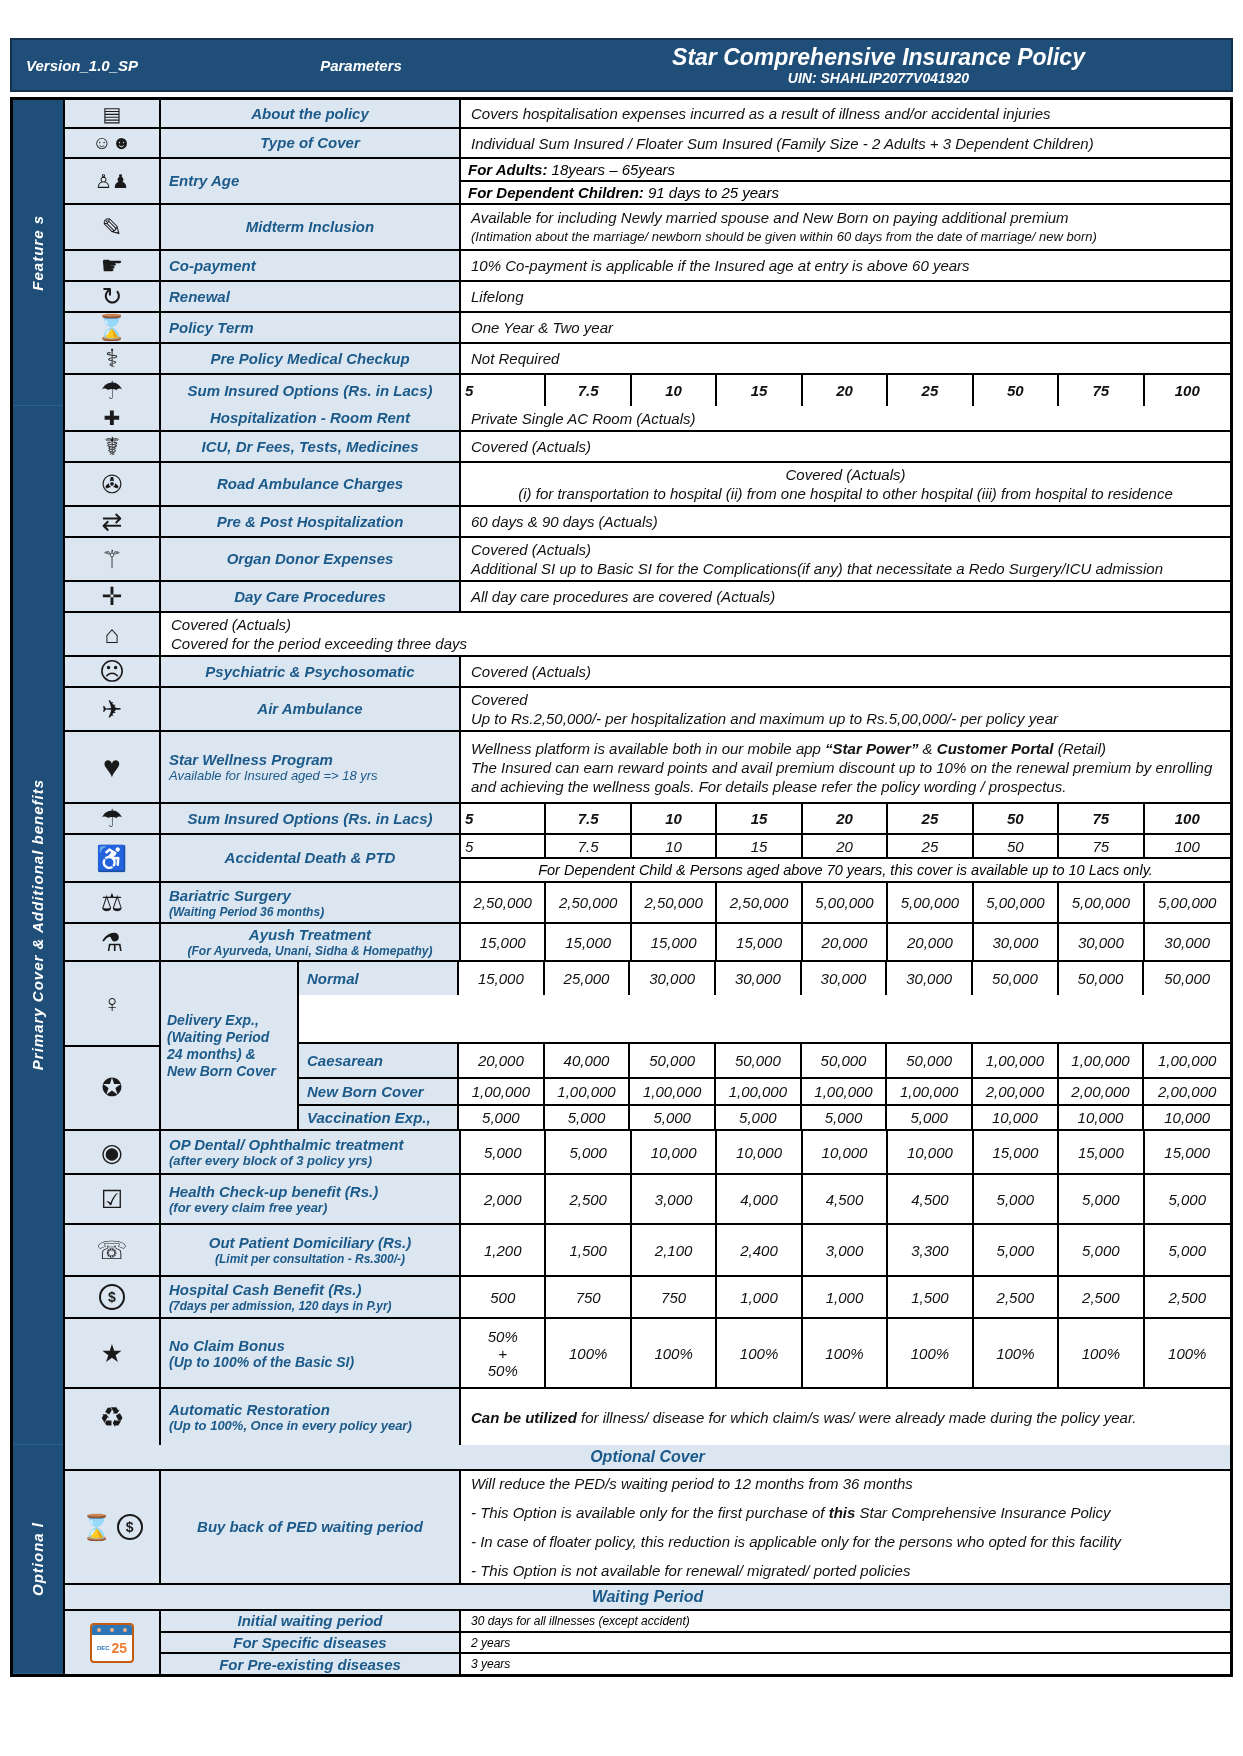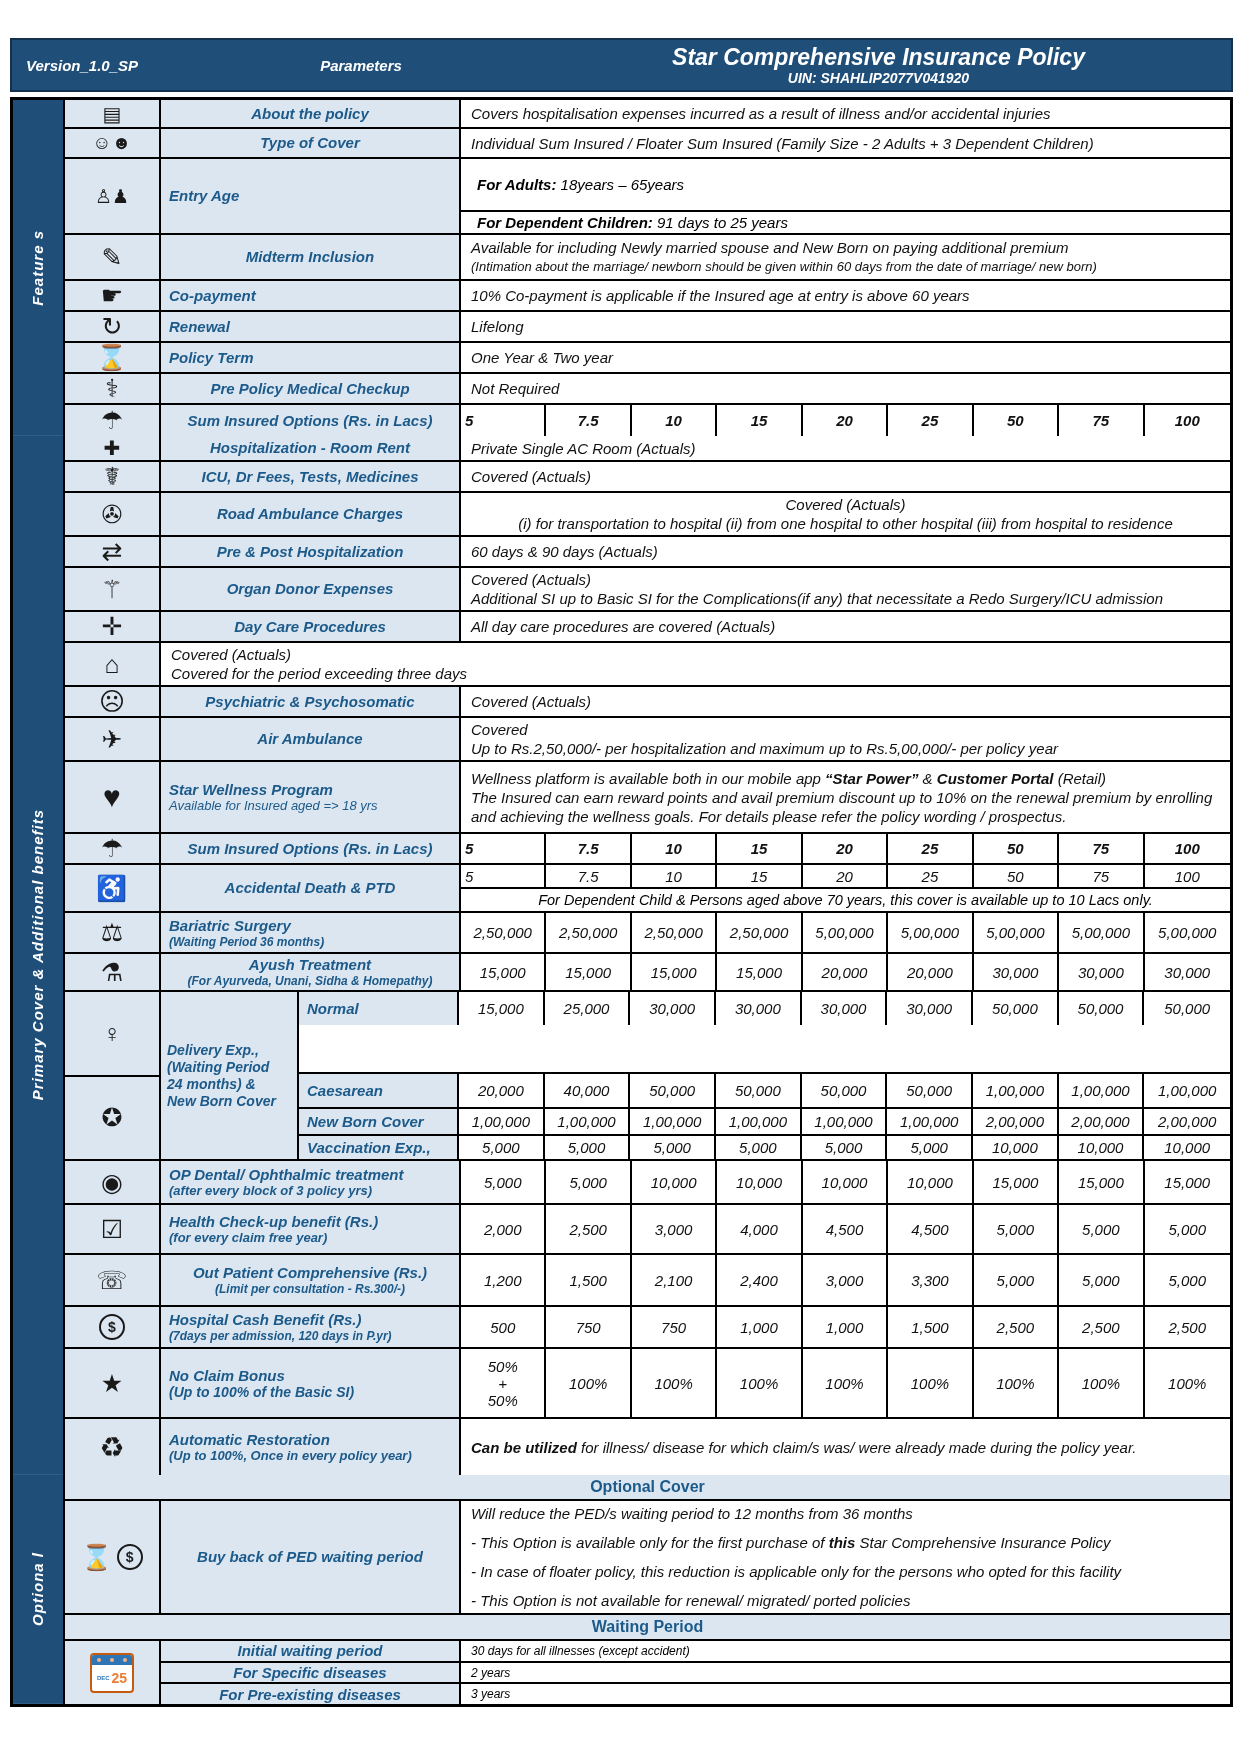--- a/index.html
+++ b/index.html
@@ -28,21 +28,21 @@
   .icell.split .half{flex:1;width:100%;display:flex;align-items:center;justify-content:center;}
   .icell.split .half + .half{border-top:2px solid #000;}
   .lcell{width:300px;min-width:300px;border-right:2px solid #000;background:#DCE6F1;color:#1C5A8A;font-weight:bold;font-style:italic;font-size:15px;display:flex;flex-direction:column;justify-content:center;text-align:center;padding:2px 8px;box-sizing:border-box;line-height:18px;}
   .lcell .sub{font-size:12px;line-height:14px;}
   .lcell.la{text-align:left;}
   .vcell{flex:1;background:#fff;font-style:italic;font-size:15px;color:#111;display:flex;flex-direction:column;justify-content:center;padding:2px 10px;box-sizing:border-box;line-height:19px;}
   .vcell.center{text-align:center;}
   .vcell .small{font-size:13px;}
   b.inb{font-style:italic;}
   .stack{flex:1;display:flex;flex-direction:column;padding:0;}
-  .stack .srow{flex:1;display:flex;flex-direction:column;justify-content:center;padding:2px 16px;font-style:italic;font-size:15px;box-sizing:border-box;margin-top:15px;}
+  .stack .srow{flex:1;display:flex;flex-direction:column;justify-content:center;padding:2px 7px;font-style:italic;font-size:15px;box-sizing:border-box;}
   .stack .srow + .srow{border-top:2px solid #000;}
 
   
   .vgrid{flex:1;display:grid;grid-template-columns:repeat(9,1fr);background:#fff;}
   .vgrid .vc{border-right:2px solid #000;display:flex;align-items:center;justify-content:center;font-style:italic;font-size:15px;color:#111;text-align:center;white-space:pre-line;padding:1px 2px;box-sizing:border-box;line-height:17px;}
   .vgrid .vc:last-child{border-right:none;}
   .vgrid.lead-left .vc:first-child{justify-content:flex-start;padding-left:4px;}
   .vgrid.bold .vc{font-weight:bold;}
 
   
@@ -58,21 +58,21 @@
   .dl-sub{width:160px;min-width:160px;border-right:2px solid #000;background:#DCE6F1;color:#1C5A8A;font-weight:bold;font-style:italic;font-size:15px;display:flex;align-items:center;padding:2px 8px;box-sizing:border-box;}
 
   
   .wt-rows{flex:1;display:flex;flex-direction:column;}
   .wt-row{display:flex;flex:1;}
   .wt-row + .wt-row{border-top:2px solid #000;}
   .wt-label{width:300px;min-width:300px;border-right:2px solid #000;background:#DCE6F1;color:#1C5A8A;font-weight:bold;font-style:italic;font-size:15px;display:flex;align-items:center;justify-content:center;box-sizing:border-box;}
   .wt-val{flex:1;display:flex;align-items:center;padding:0 10px;font-style:italic;font-size:12px;}
 
   
-  .secbar{background:#DCE6F1;color:#1C5A8A;font-weight:bold;font-size:16px;display:flex;align-items:center;justify-content:center;border-bottom:2px solid #000;min-height:24px;}
+  .secbar{background:#DCE6F1;color:#1C5A8A;font-weight:bold;font-style:italic;font-size:16px;display:flex;align-items:center;justify-content:center;border-bottom:2px solid #000;min-height:24px;}
 
   
   .coin{display:inline-flex;width:22px;height:22px;border-radius:50%;border:2px solid #1a1a1a;align-items:center;justify-content:center;font-weight:bold;font-size:14px;font-style:normal;}
   .cal{width:40px;height:36px;border:2px solid #c55a11;border-radius:4px;background:#fff;display:flex;flex-direction:column;overflow:hidden;}
   .cal .cal-top{height:10px;background:#2e75b6;display:flex;align-items:center;justify-content:space-around;}
   .cal .cal-top i{width:4px;height:4px;border-radius:50%;background:#f4b183;}
   .cal .cal-body{flex:1;display:flex;align-items:center;justify-content:center;gap:2px;}
   .cal .cal-mon{font-size:6px;font-weight:bold;color:#2e75b6;}
   .cal .cal-day{font-size:14px;font-weight:bold;color:#ed7d31;font-style:normal;}
 </style>
@@ -437,21 +437,21 @@
                 <div class="vc">4,500</div>
                 <div class="vc">5,000</div>
                 <div class="vc">5,000</div>
                 <div class="vc">5,000</div>
               </div>
         </div>
 
         <div class="row" style="min-height:52px;">
           <div class="icell">☏</div>
           <div class="lcell">
-            <span>Out Patient Comprehensive (Rs.)</span>
+            <span>Out Patient Domiciliary (Rs.)</span>
             <span class="sub">(Limit per consultation  - Rs.300/-)</span>
           </div>
           <div class="vgrid">
                 <div class="vc">1,200</div>
                 <div class="vc">1,500</div>
                 <div class="vc">2,100</div>
                 <div class="vc">2,400</div>
                 <div class="vc">3,000</div>
                 <div class="vc">3,300</div>
                 <div class="vc">5,000</div>

